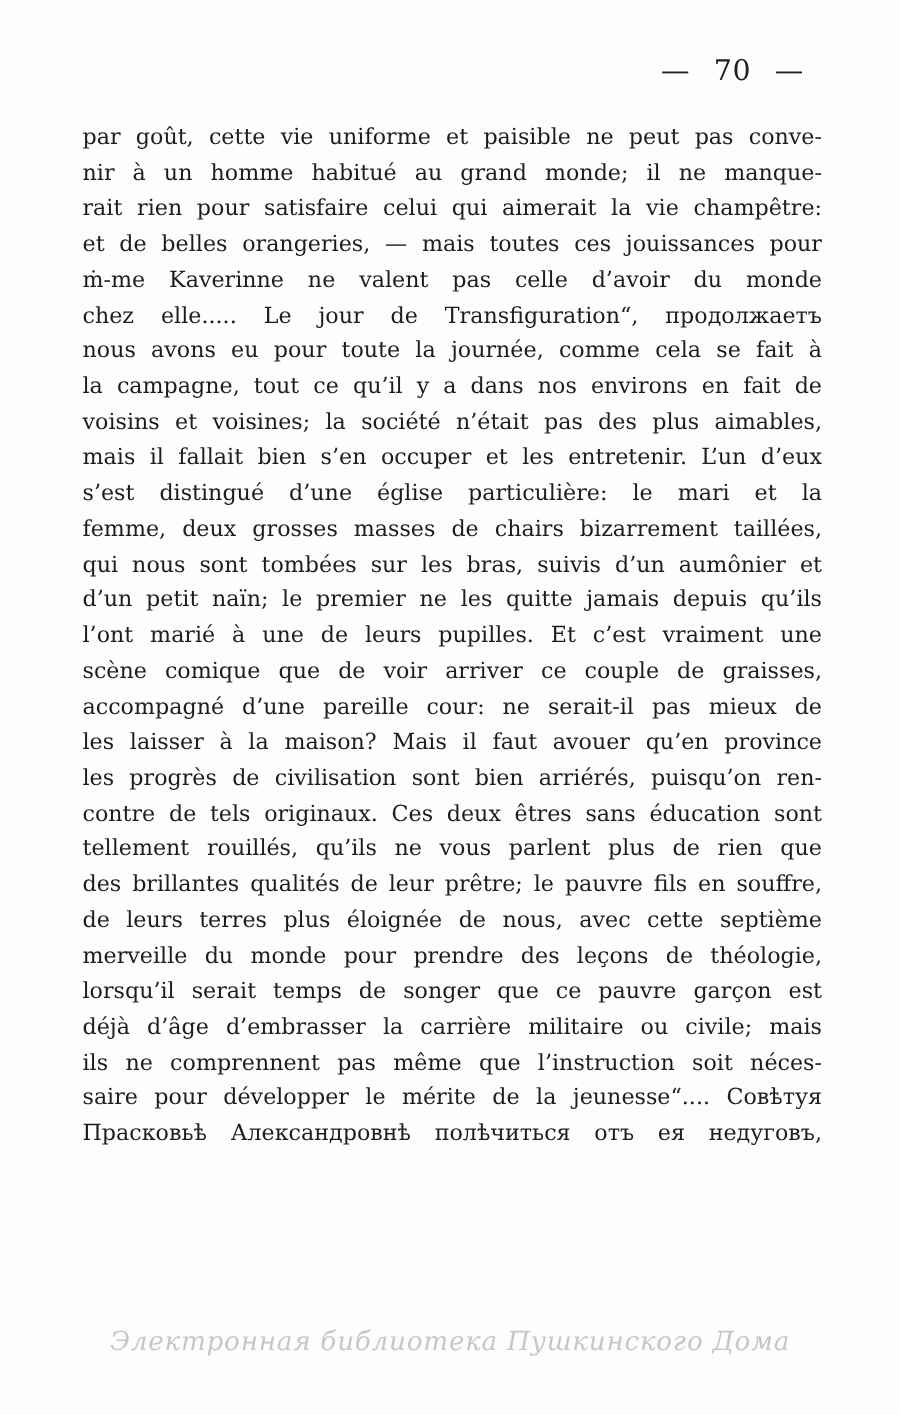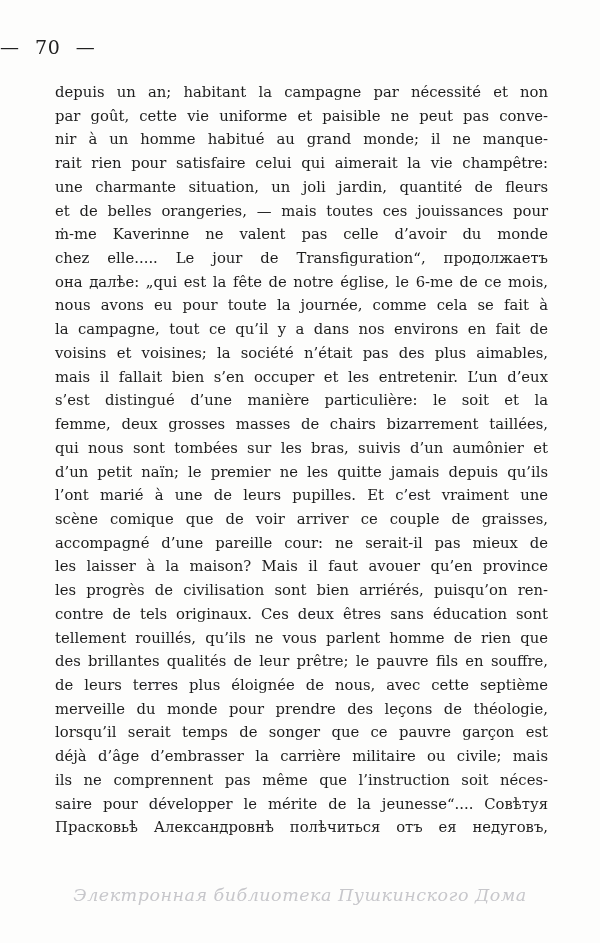--- a/index.html
+++ b/index.html
@@ -17,21 +17,21 @@
   .page {
     position: absolute;
     inset: 0;
     background: #fdfdfc;
   }
   .page-number {
     position: absolute;
     top: 36px;
     left: 0;
     width: 536px;
-    text-align: left;
+    text-align: right;
     font-size: 19px;
     color: #212121;
     letter-spacing: 0.5px;
     word-spacing: 9px;
   }
   .body-text {
     position: absolute;
     top: 80px;
     left: 55px;
     width: 493px;
@@ -65,44 +65,41 @@
   }
 </style>
 </head>
 <body>
 
 <div class="page">
 
   <div class="page-number">— 70 —</div>
 
   <div class="body-text">
-      <div class="line justify-normal">depuis un an; habitant la campagne par nécessité et non</div>
       <div class="line justify-normal">par goût, cette vie uniforme et paisible ne peut pas conve-</div>
       <div class="line justify-normal">nir à un homme habitué au grand monde; il ne manque-</div>
       <div class="line justify-normal">rait rien pour satisfaire celui qui aimerait la vie champêtre:</div>
-      <div class="line justify-normal">une charmante situation, un joli jardin, quantité de fleurs</div>
       <div class="line justify-normal">et de belles orangeries, — mais toutes ces jouissances pour</div>
       <div class="line justify-normal">ṁ-me Kaverinne ne valent pas celle d’avoir du monde</div>
       <div class="line justify-normal">chez elle..... Le jour de Transfiguration“, продолжаетъ</div>
-      <div class="line justify-normal">она далѣе: „qui est la fête de notre église, le 6-me de ce mois,</div>
       <div class="line justify-normal">nous avons eu pour toute la journée, comme cela se fait à</div>
       <div class="line justify-normal">la campagne, tout ce qu’il y a dans nos environs en fait de</div>
       <div class="line justify-normal">voisins et voisines; la société n’était pas des plus aimables,</div>
       <div class="line justify-normal">mais il fallait bien s’en occuper et les entretenir. L’un d’eux</div>
-      <div class="line justify-normal">s’est distingué d’une manière particulière: le soit et la</div>
+      <div class="line justify-normal">s’est distingué d’une église particulière: le mari et la</div>
       <div class="line justify-normal">femme, deux grosses masses de chairs bizarrement taillées,</div>
       <div class="line justify-normal">qui nous sont tombées sur les bras, suivis d’un aumônier et</div>
       <div class="line justify-normal">d’un petit naïn; le premier ne les quitte jamais depuis qu’ils</div>
       <div class="line justify-normal">l’ont marié à une de leurs pupilles. Et c’est vraiment une</div>
       <div class="line justify-normal">scène comique que de voir arriver ce couple de graisses,</div>
       <div class="line justify-normal">accompagné d’une pareille cour: ne serait-il pas mieux de</div>
       <div class="line justify-normal">les laisser à la maison? Mais il faut avouer qu’en province</div>
       <div class="line justify-normal">les progrès de civilisation sont bien arriérés, puisqu’on ren-</div>
       <div class="line justify-normal">contre de tels originaux. Ces deux êtres sans éducation sont</div>
-      <div class="line justify-normal">tellement rouillés, qu’ils ne vous parlent homme de rien que</div>
+      <div class="line justify-normal">tellement rouillés, qu’ils ne vous parlent plus de rien que</div>
       <div class="line justify-normal">des brillantes qualités de leur prêtre; le pauvre fils en souffre,</div>
       <div class="line justify-normal">de leurs terres plus éloignée de nous, avec cette septième</div>
       <div class="line justify-normal">merveille du monde pour prendre des leçons de théologie,</div>
       <div class="line justify-normal">lorsqu’il serait temps de songer que ce pauvre garçon est</div>
       <div class="line justify-normal">déjà d’âge d’embrasser la carrière militaire ou civile; mais</div>
       <div class="line justify-normal">ils ne comprennent pas même que l’instruction soit néces-</div>
       <div class="line justify-normal">saire pour développer le mérite de la jeunesse“.... Совѣтуя</div>
       <div class="line justify-normal">Прасковьѣ Александровнѣ полѣчиться отъ ея недуговъ,</div>
     </div>
 

